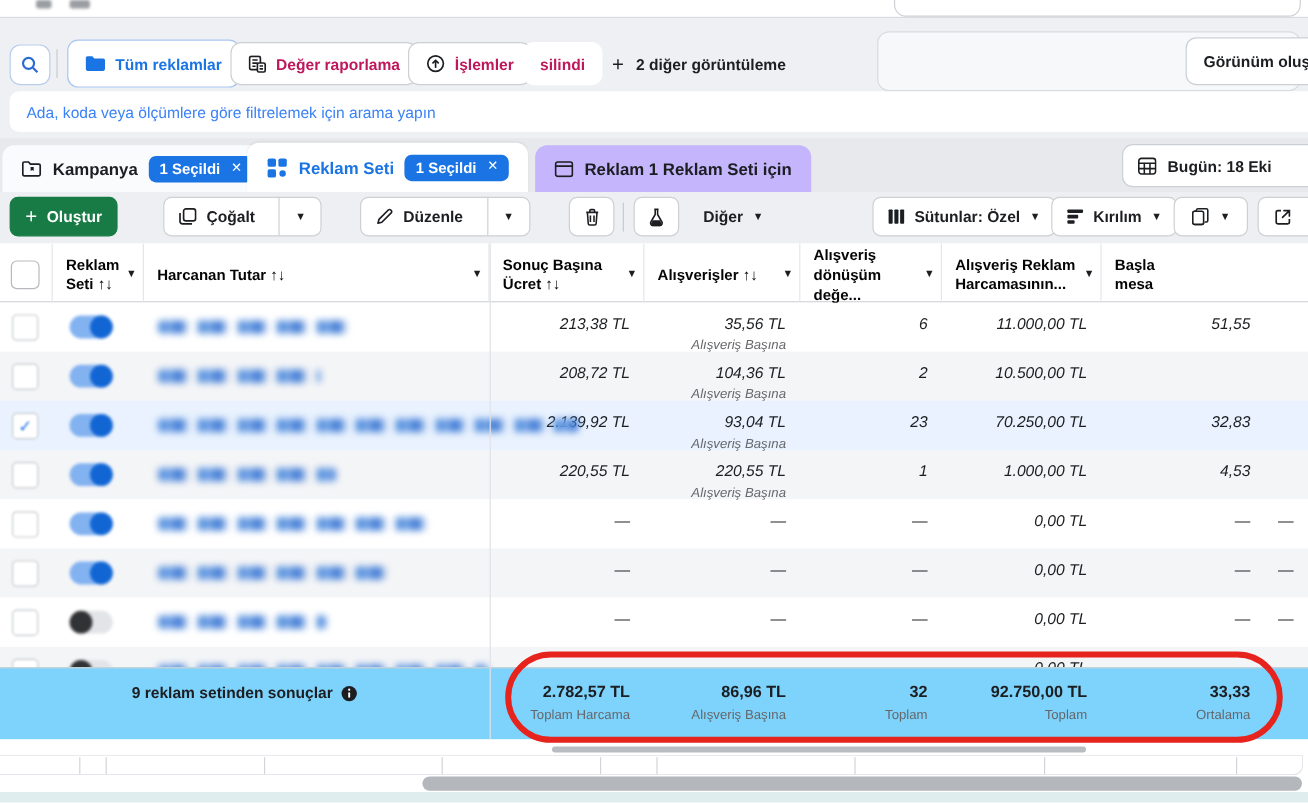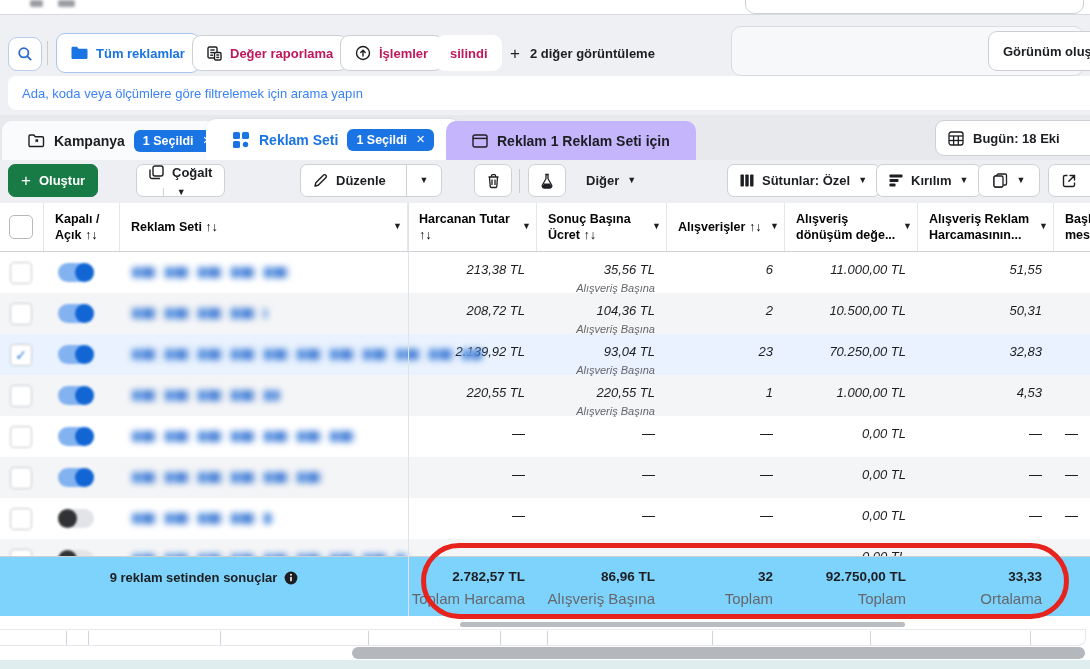--- a/index.html
+++ b/index.html
@@ -24,21 +24,21 @@
   .vtab.plain{border:none;}
   .more-views{position:absolute;left:510px;top:20px;height:36px;display:flex;align-items:center;gap:10px;font-size:13px;font-weight:600;color:#1c1e21;cursor:pointer;}
   .plus-glyph{font-size:17px;font-weight:400;color:#1c1e21;line-height:1;}
   .create-view{position:absolute;left:988px;top:16px;width:130px;height:40px;background:#fff;border:1px solid #ccd0d5;border-radius:9px;
         display:flex;align-items:center;padding-left:14px;font-size:13px;font-weight:600;box-sizing:border-box;cursor:pointer;}
   .search-row{position:absolute;left:8px;top:61px;width:1098px;height:34px;background:#fff;border-radius:8px;display:flex;align-items:center;padding-left:14px;box-sizing:border-box;cursor:text;}
   .search-placeholder{font-size:13px;color:#3b82f6;}
 
   
   .level-bar{left:0;top:115px;width:1090px;height:45px;background:#e7e9ec;}
-  .ltab{position:absolute;top:6px;height:39px;display:flex;align-items:center;gap:9px;padding:0 26px;border-radius:10px 10px 0 0;
+  .ltab{position:absolute;top:6px;height:39px;display:flex;align-items:center;gap:9px;padding:0 16px;border-radius:10px 10px 0 0;
         font-size:14px;font-weight:700;box-sizing:border-box;cursor:pointer;}
   .ltab-campaign{left:2px;background:#fafbfc;}
   .ltab-adset{left:206px;top:4px;height:41px;background:#fff;color:#1b74e4;box-shadow:0 -1px 2px rgba(0,0,0,.05);}
   .ltab-ad{left:446px;background:#c4b5fd;}
   .badge{display:flex;align-items:center;gap:9px;background:#1b74e4;color:#fff;font-size:12.5px;font-weight:700;
          padding:4px 9px;border-radius:6px;cursor:pointer;}
   .badge .x{font-size:11px;line-height:1;}
   .date-btn{position:absolute;left:935px;top:5px;width:170px;height:36px;background:#fff;border:1px solid #ccd0d5;border-radius:9px;
          display:flex;align-items:center;gap:9px;padding-left:12px;font-size:13px;font-weight:600;box-sizing:border-box;cursor:pointer;}
 
@@ -81,21 +81,21 @@
   .tgl.on .knob{right:0;background:#1266d4;}
   .tgl.off .knob{left:0;background:#303234;}
   .c-name{padding:14px 0 0 12px;}
   .blurbar{display:inline-block;height:11px;border-radius:3px;filter:blur(3px);
       background:repeating-linear-gradient(90deg,#3b7fd9 0px,#7aa7e6 9px,#2f6fd0 18px,rgba(122,167,230,0) 26px,rgba(122,167,230,0) 33px);}
   .col-line{position:absolute;left:408px;top:0;width:1px;height:413px;background:#e0e2e6;z-index:3;}
 
   
   .t-foot{position:absolute;left:0;top:353px;width:1090px;height:60px;background:#7dd3fc;border-top:1px solid #ced0d4;box-sizing:border-box;z-index:2;}
   .fcell{box-sizing:border-box;text-align:right;padding:11px 12px 0 0;font-size:13.5px;font-weight:700;color:#1c1e21;line-height:1.3;}
-  .fcell .sub{font-size:15px;font-weight:400;color:#65676b;margin-top:3px;}
+  .fcell .sub{font-size:11px;font-weight:400;color:#65676b;margin-top:3px;}
   .f-results{grid-column:1 / 4;display:flex;align-items:flex-start;justify-content:center;gap:7px;padding-top:13px;font-size:13px;font-weight:600;}
 
   
   .red-oval{left:421px;top:543px;width:648px;height:76px;border:5px solid #e7231d;border-radius:40px;box-sizing:border-box;z-index:50;pointer-events:none;}
 
   
   .bottom{left:0;top:616px;width:1090px;height:53px;background:#fff;}
   .thumb-top{position:absolute;left:460px;top:6px;width:445px;height:5px;background:#b9bcc0;border-radius:3px;cursor:pointer;}
   .mini-row{position:absolute;left:0;top:13px;width:1086px;height:17px;background:#fff;border-top:1px solid #e8eaee;border-bottom:1px solid #e4e6eb;border-right:1px solid #e4e6eb;border-radius:0 0 8px 0;box-sizing:border-box;}
   .tick{position:absolute;top:1px;width:1px;height:14px;background:#d2d4d9;}
@@ -237,21 +237,21 @@
       <span>Bugün: 18 Eki</span>
     </div>
   </div>
 
   <div class="abs toolbar">
     <div class="tbtn green" style="left:8px;">
       <span class="plus-glyph" style="color:#fff;">+</span>
       <span>Oluştur</span>
     </div>
 
-    <div class="tbtn split" style="left:136px;flex-direction:column;">
+    <div class="tbtn split" style="left:136px;">
       <span class="main">
         <span>
           <svg width="15" height="15" viewBox="0 0 15 15" fill="none" stroke="#1c1e21" stroke-width="1.4">
             <rect x="4" y="1" width="10" height="10" rx="2"></rect>
               <path d="M11 13.5H3A2 2 0 0 1 1 11.5V4.5"></path>
           </svg>
         </span>
         <span>Çoğalt</span>
       </span>
       <span class="caretpart">
@@ -344,23 +344,20 @@
       </span>
     </div>
   </div>
 
   <div class="abs table">
     <div class="t-head grid-cols">
       <div class="hcell" style="padding:0;">
           <span class="cb-h"></span>
         </div>
       <div class="hcell">
-          <span>Kapalı / Açık ↑↓</span>
-        </div>
-      <div class="hcell">
         <span>Reklam Seti ↑↓</span>
         <span class="hdr-caret">▼</span>
       </div>
       <div class="hcell">
         <span>Harcanan Tutar ↑↓</span>
         <span class="hdr-caret">▼</span>
       </div>
       <div class="hcell">
         <span>Sonuç Başına Ücret ↑↓</span>
         <span class="hdr-caret">▼</span>
@@ -401,21 +398,20 @@
           <div class="cell c-check"><span class="cb"></span></div>
           <div class="cell c-toggle"><span class="tgl on"><span class="knob"></span></span></div>
           <div class="cell c-name"><span class="blurbar" style="width:135px"></span></div>
           <div class="cell num">208,72 TL</div>
           <div class="cell num">
             <div>104,36 TL</div>
             <div class="sub">Alışveriş Başına</div>
           </div>
           <div class="cell num">2</div>
           <div class="cell num">10.500,00 TL</div>
-          <div class="cell num">50,31</div>
           <div class="cell num"></div>
         </div>
         <div class="t-row grid-cols selected">
           <div class="cell c-check"><span class="cb">✓</span></div>
           <div class="cell c-toggle"><span class="tgl on"><span class="knob"></span></span></div>
           <div class="cell c-name"><span class="blurbar" style="width:350px"></span></div>
           <div class="cell num">2.139,92 TL</div>
           <div class="cell num">
             <div>93,04 TL</div>
             <div class="sub">Alışveriş Başına</div>

